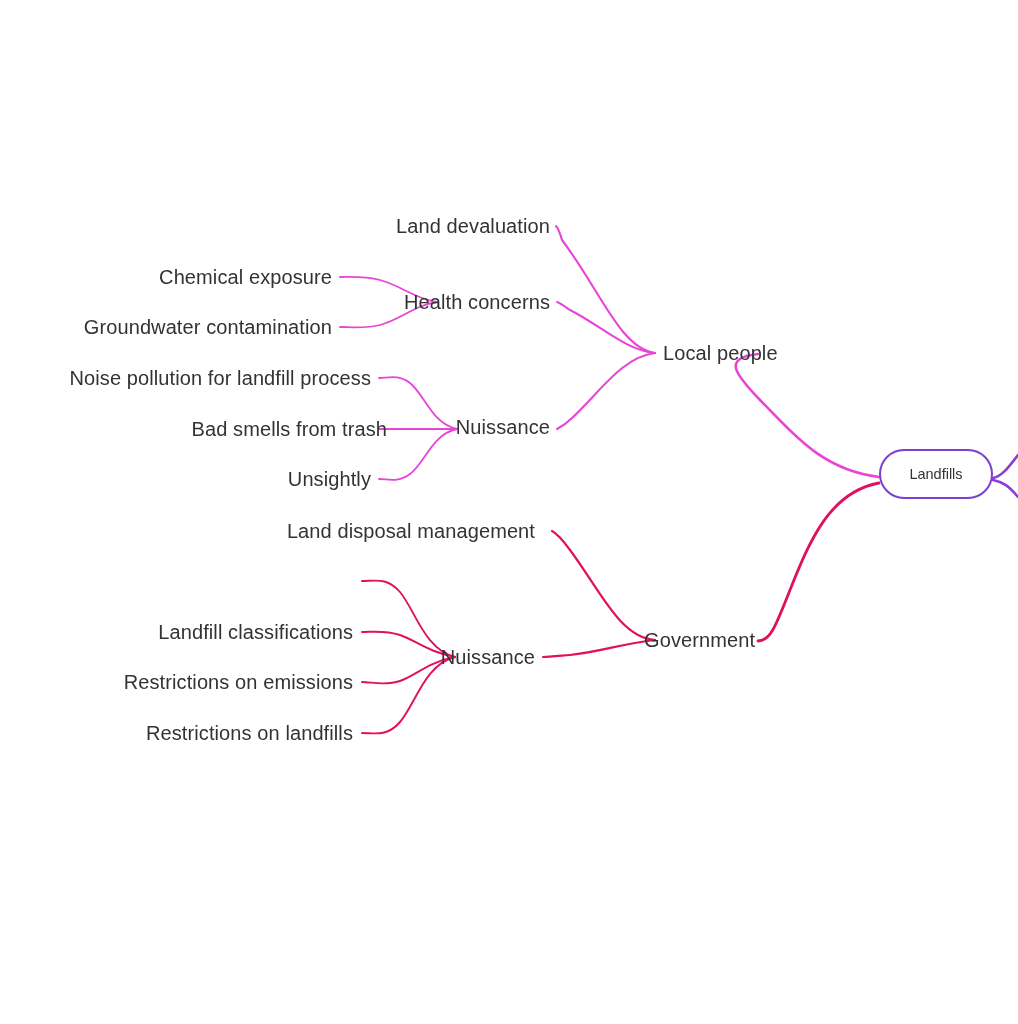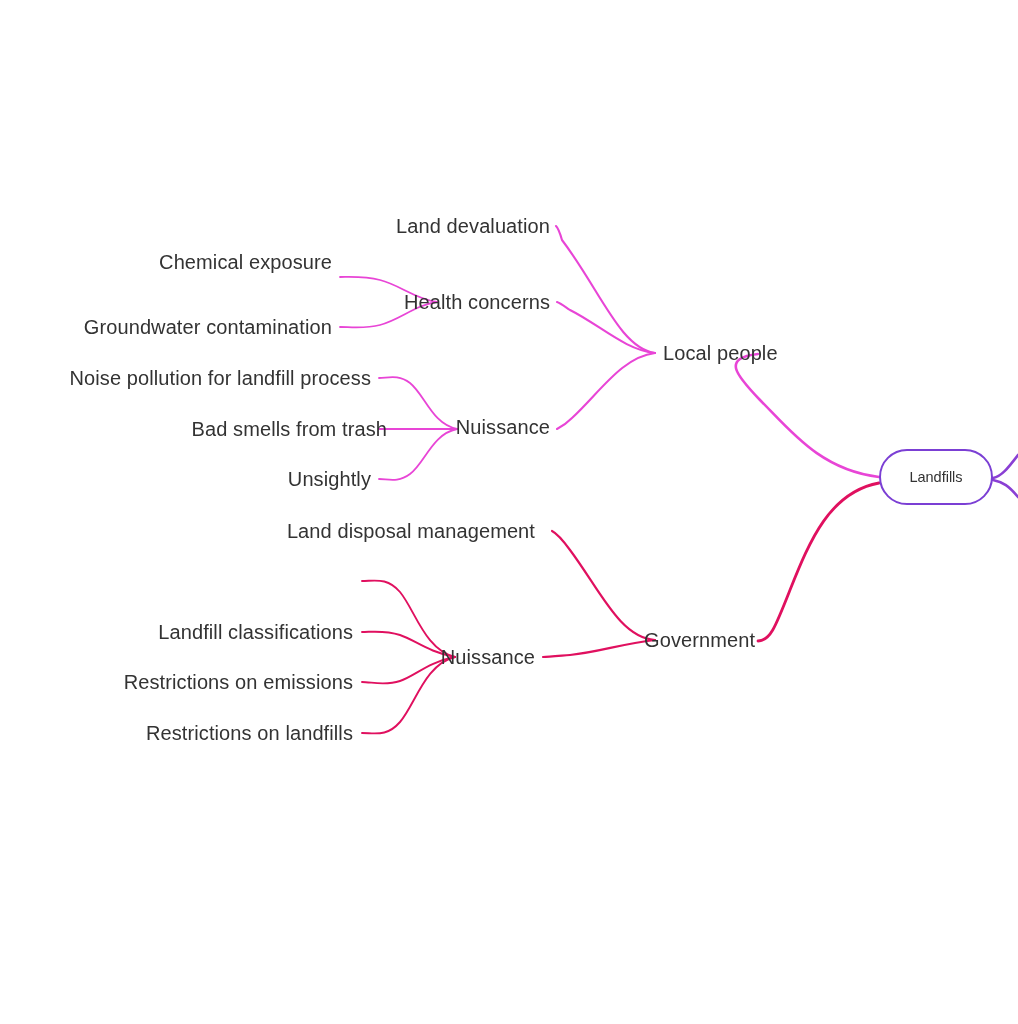--- a/index.html
+++ b/index.html
@@ -78,21 +78,21 @@
 
     <path d="M 455 657 C 425 650 415 610 400 592 C 387 577 375 581 362 581" fill="none" stroke="#e0105f" stroke-width="1.9" stroke-linecap="round"></path>
     <path d="M 455 657 C 428 652 415 640 400 635 C 385 630 372 632 362 632" fill="none" stroke="#e0105f" stroke-width="1.9" stroke-linecap="round"></path>
     <path d="M 455 657 C 428 662 415 676 400 681 C 385 686 372 682 362 682" fill="none" stroke="#e0105f" stroke-width="1.9" stroke-linecap="round"></path>
     <path d="M 455 657 C 425 664 415 705 400 722 C 387 737 375 733 362 733" fill="none" stroke="#e0105f" stroke-width="1.9" stroke-linecap="round"></path>
 
     <path d="M 993 478 C 1002 476 1008 468 1018 455" fill="none" stroke="#8a3fd4" stroke-width="2.6" stroke-linecap="round"></path>
     <path d="M 993 480 C 1003 482 1009 486 1018 497" fill="none" stroke="#8a3fd4" stroke-width="2.6" stroke-linecap="round"></path>
   </svg>
 
-  <div class="root-node" style="left:879px; top:449px; width:114px; height:56px;">
+  <div class="root-node" style="left:879px; top:449px; width:114px; height:50px;">
     <span>Landfills</span>
   </div>
 
   <div class="node-label anchor-left" style="left:663px; top:353px;">
     <span>Local people</span>
   </div>
 
   <div class="node-label anchor-left" style="left:644px; top:640px;">
     <span>Government</span>
   </div>
@@ -102,21 +102,21 @@
   </div>
 
   <div class="node-label anchor-right" style="left:550px; top:302px;">
     <span>Health concerns</span>
   </div>
 
   <div class="node-label anchor-right" style="left:550px; top:427px;">
     <span>Nuissance</span>
   </div>
 
-  <div class="node-label anchor-right" style="left:332px; top:262px;">
+  <div class="node-label anchor-right" style="left:332px; top:277px;">
     <span>Chemical exposure</span>
   </div>
 
   <div class="node-label anchor-right" style="left:332px; top:327px;">
     <span>Groundwater contamination</span>
   </div>
 
   <div class="node-label anchor-right" style="left:371px; top:378px;">
     <span>Noise pollution for landfill process</span>
   </div>

